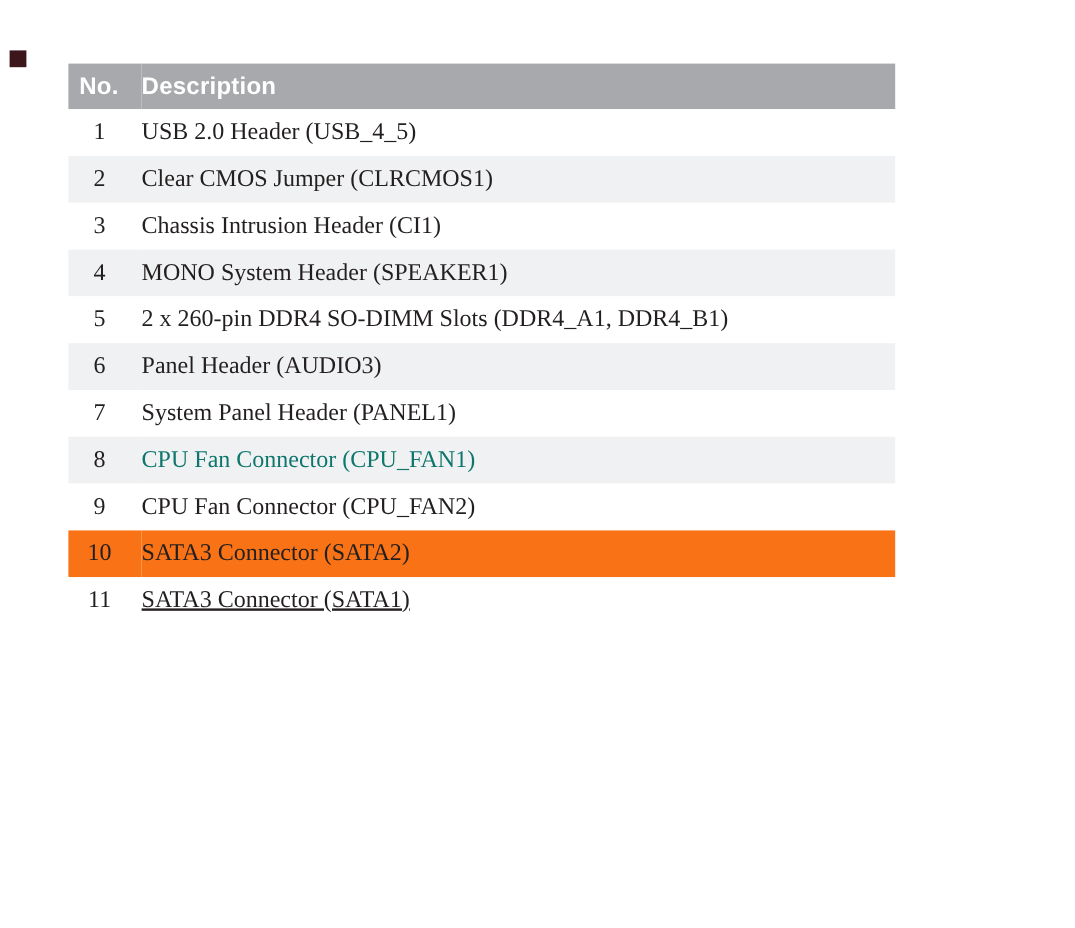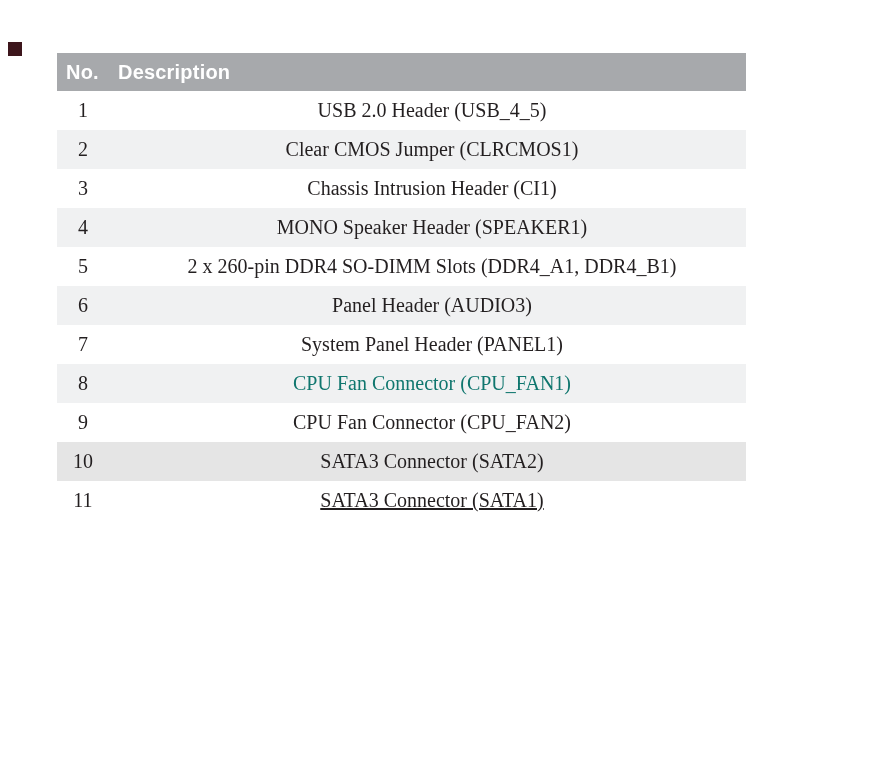--- a/index.html
+++ b/index.html
@@ -50,21 +50,21 @@
     vertical-align: middle;
     padding: 0;
     white-space: nowrap;
   }
   tbody td.c-no {
     text-align: center;
     padding-right: 9px;
     box-sizing: border-box;
   }
   tbody td.c-desc {
-    text-align: center;
+    text-align: left;
     padding-left: 0;
   }
 </style>
 </head>
 <body>
 
 <div class="page" style="background: rgb(255, 255, 255);">
 
   <div class="edge-marker" style="background: rgb(61, 22, 28);"></div>
 
@@ -90,21 +90,21 @@
       <td class="c-desc" style="color: rgb(35, 31, 32);">Clear CMOS Jumper (CLRCMOS1)</td>
     </tr>
 
     <tr style="background: rgb(255, 255, 255);">
       <td class="c-no" style="color: rgb(35, 31, 32);">3</td>
       <td class="c-desc" style="color: rgb(35, 31, 32);">Chassis Intrusion Header (CI1)</td>
     </tr>
 
     <tr style="background: rgb(240, 241, 242);">
       <td class="c-no" style="color: rgb(35, 31, 32);">4</td>
-      <td class="c-desc" style="color: rgb(35, 31, 32);">MONO Speaker Header (SPEAKER1)</td>
+      <td class="c-desc" style="color: rgb(35, 31, 32);">MONO System Header (SPEAKER1)</td>
     </tr>
 
     <tr style="background: rgb(255, 255, 255);">
       <td class="c-no" style="color: rgb(35, 31, 32);">5</td>
       <td class="c-desc" style="color: rgb(35, 31, 32);">2 x 260-pin DDR4 SO-DIMM Slots (DDR4_A1, DDR4_B1)</td>
     </tr>
 
     <tr style="background: rgb(240, 241, 242);">
       <td class="c-no" style="color: rgb(35, 31, 32);">6</td>
       <td class="c-desc" style="color: rgb(35, 31, 32);">Panel Header (AUDIO3)</td>
@@ -118,21 +118,21 @@
     <tr style="background: rgb(240, 241, 242);">
       <td class="c-no" style="color: rgb(35, 31, 32);">8</td>
       <td class="c-desc" style="color: #0f766e; margin-left: 20px;">CPU Fan Connector (CPU_FAN1)</td>
     </tr>
 
     <tr style="background: rgb(255, 255, 255);">
       <td class="c-no" style="color: rgb(35, 31, 32);">9</td>
       <td class="c-desc" style="color: rgb(35, 31, 32);">CPU Fan Connector (CPU_FAN2)</td>
     </tr>
 
-    <tr style="background: #e5e5e5;">
+    <tr style="background: #f97316;">
       <td class="c-no" style="color: rgb(35, 31, 32);">10</td>
       <td class="c-desc" style="color: rgb(35, 31, 32);">SATA3 Connector (SATA2)</td>
     </tr>
 
     <tr style="background: rgb(255, 255, 255);">
       <td class="c-no" style="color: rgb(35, 31, 32); margin-top: 16px;">11</td>
       <td class="c-desc" style="color: rgb(35, 31, 32); text-decoration: underline;">SATA3 Connector (SATA1)</td>
     </tr>
   </tbody>
   </table>

